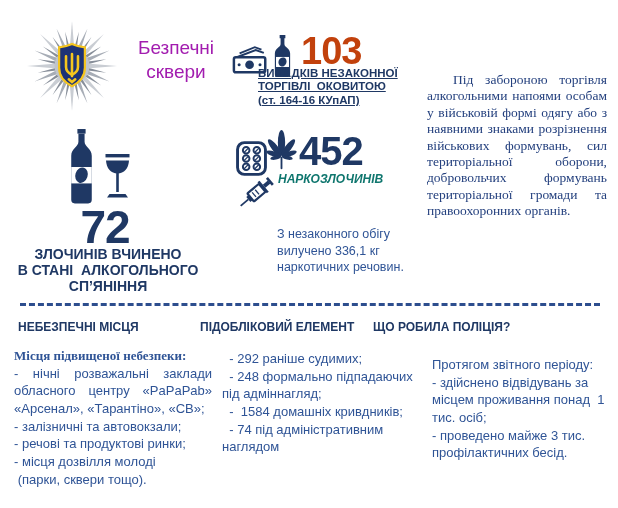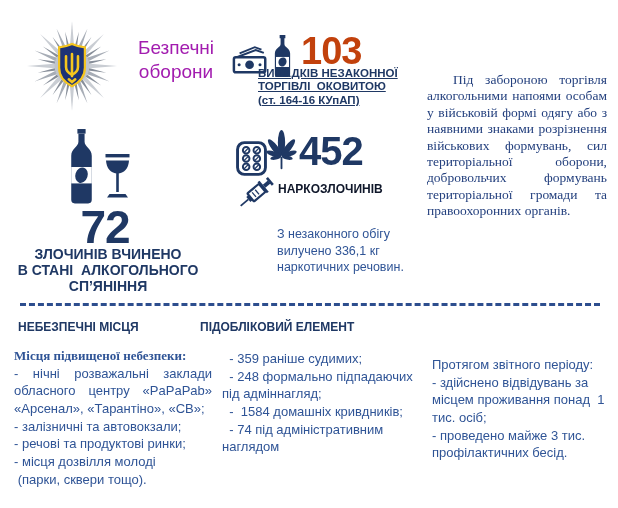--- a/index.html
+++ b/index.html
@@ -16,21 +16,21 @@
   .money-ic{left:232px;top:44px;width:38px;height:32px;}
   .bottle103-ic{left:272px;top:34px;width:21px;height:44px;}
   .num-103{left:301px;top:30px;font-size:38px;font-weight:800;color:#c2410c;letter-spacing:-1px;}
   .label-103{left:258px;top:67px;width:160px;color:#1f3864;font-weight:700;
              font-size:11.5px;line-height:1.16;white-space:pre-wrap;text-decoration:underline;}
   
   .pills-ic{left:236px;top:141px;width:31px;height:35px;}
   .leaf-ic{left:263px;top:129px;width:37px;height:42px;}
   .num-452{left:299px;top:129px;font-size:40px;font-weight:800;color:#1f3864;letter-spacing:-1px;}
   .syringe-ic{left:236px;top:173px;width:40px;height:40px;}
-  .label-452{left:278px;top:182px;color:#0f172a;font-weight:700;font-size:12px;}
+  .label-452{left:278px;top:172px;color:#0f766e;font-weight:700;font-size:12px;font-style:italic;}
   .note-452{left:277px;top:226px;width:142px;color:#2f5496;font-size:12.5px;line-height:1.32;}
   
   .winebottle-ic{left:66px;top:128px;width:31px;height:78px;}
   .wineglass-ic{left:102px;top:152px;width:31px;height:56px;}
   .num-72{left:55px;top:200px;width:100px;text-align:center;font-size:46px;font-weight:800;
           color:#1f3864;letter-spacing:-1px;}
   .label-72{left:14px;top:246px;width:188px;text-align:center;color:#1f3864;font-weight:700;
             font-size:14px;line-height:1.16;white-space:pre-wrap;}
   
   .ban-par{left:427px;top:72px;width:180px;color:#24407e;text-align:justify;text-indent:26px;
@@ -111,21 +111,21 @@
     <g stroke="#f5c51e" stroke-width="2.8" fill="none" stroke-linecap="round">
       <path d="M50 37 V61"></path>
       <path d="M43.5 39.5 V51 c0 4 2.5 6.5 6.5 8.5"></path>
       <path d="M56.5 39.5 V51 c0 4 -2.5 6.5 -6.5 8.5"></path>
       <path d="M46.5 64.5 L50 67.5 L53.5 64.5"></path>
     </g>
   </svg>
 
   <div class="abs brand">
     <div>Безпечні</div>
-    <div>оборони</div>
+    <div>сквери</div>
   </div>
 
   <svg class="abs money-ic" viewBox="0 0 40 32">
     <path d="M8 9 L24 2.5 L31 5" fill="none" stroke="#1f3864" stroke-width="2"></path>
     <path d="M5 13 L25 5.5 L33.5 8.5" fill="none" stroke="#1f3864" stroke-width="2.2"></path>
     <rect x="2" y="13" width="33" height="16" rx="2" fill="#fff" stroke="#1f3864" stroke-width="2.6"></rect>
     <circle cx="18.5" cy="21" r="4.6" fill="#1f3864"></circle>
     <circle cx="7.5" cy="21" r="1.6" fill="#1f3864"></circle>
     <circle cx="29.5" cy="21" r="1.6" fill="#1f3864"></circle>
   </svg>
@@ -214,32 +214,33 @@
   <div class="abs label-72 prewrap">ЗЛОЧИНІВ ВЧИНЕНО
 В СТАНІ  АЛКОГОЛЬНОГО
 СП’ЯНІННЯ</div>
 
   <div class="abs ban-par">Під забороною торгівля алкогольними напоями особам у військовій формі одягу або з наявними знаками розрізнення військових формувань, сил територіальної оборони, добровольчих формувань територіальної громади та правоохоронних органів.</div>
 
   <div class="abs divider"></div>
 
   <div class="abs col-h col-h1">НЕБЕЗПЕЧНІ МІСЦЯ</div>
   <div class="abs col-h col-h2">ПІДОБЛІКОВИЙ ЕЛЕМЕНТ</div>
+  <div class="abs col-h col-h3">ЩО РОБИЛА ПОЛІЦІЯ?</div>
 
   <div class="abs col-body col1">
     <div class="lead-bold">Місця підвищеної небезпеки:</div>
     <div class="just">- нічні розважальні заклади обласного центру «PaPaPab» «Арсенал», «Тарантіно», «СВ»;</div>
     <div>- залізничні та автовокзали;</div>
     <div>- речові та продуктові ринки;</div>
     <div>- місця дозвілля молоді</div>
     <div class="prewrap"> (парки, сквери тощо).</div>
   </div>
 
   <div class="abs col-body col2">
-    <div class="prewrap">  - 359 раніше судимих;</div>
+    <div class="prewrap">  - 292 раніше судимих;</div>
     <div class="prewrap">  - 248 формально підпадаючих під адміннагляд;</div>
     <div class="prewrap">  -  1584 домашніх кривдників;</div>
     <div class="prewrap">  - 74 під адміністративним наглядом</div>
   </div>
 
   <div class="abs col-body col3">
     <div>Протягом звітного періоду:</div>
     <div class="prewrap">- здійснено відвідувань за місцем проживання понад  1 тис. осіб;</div>
     <div class="prewrap">- проведено майже 3 тис. профілактичних бесід.</div>
   </div>

